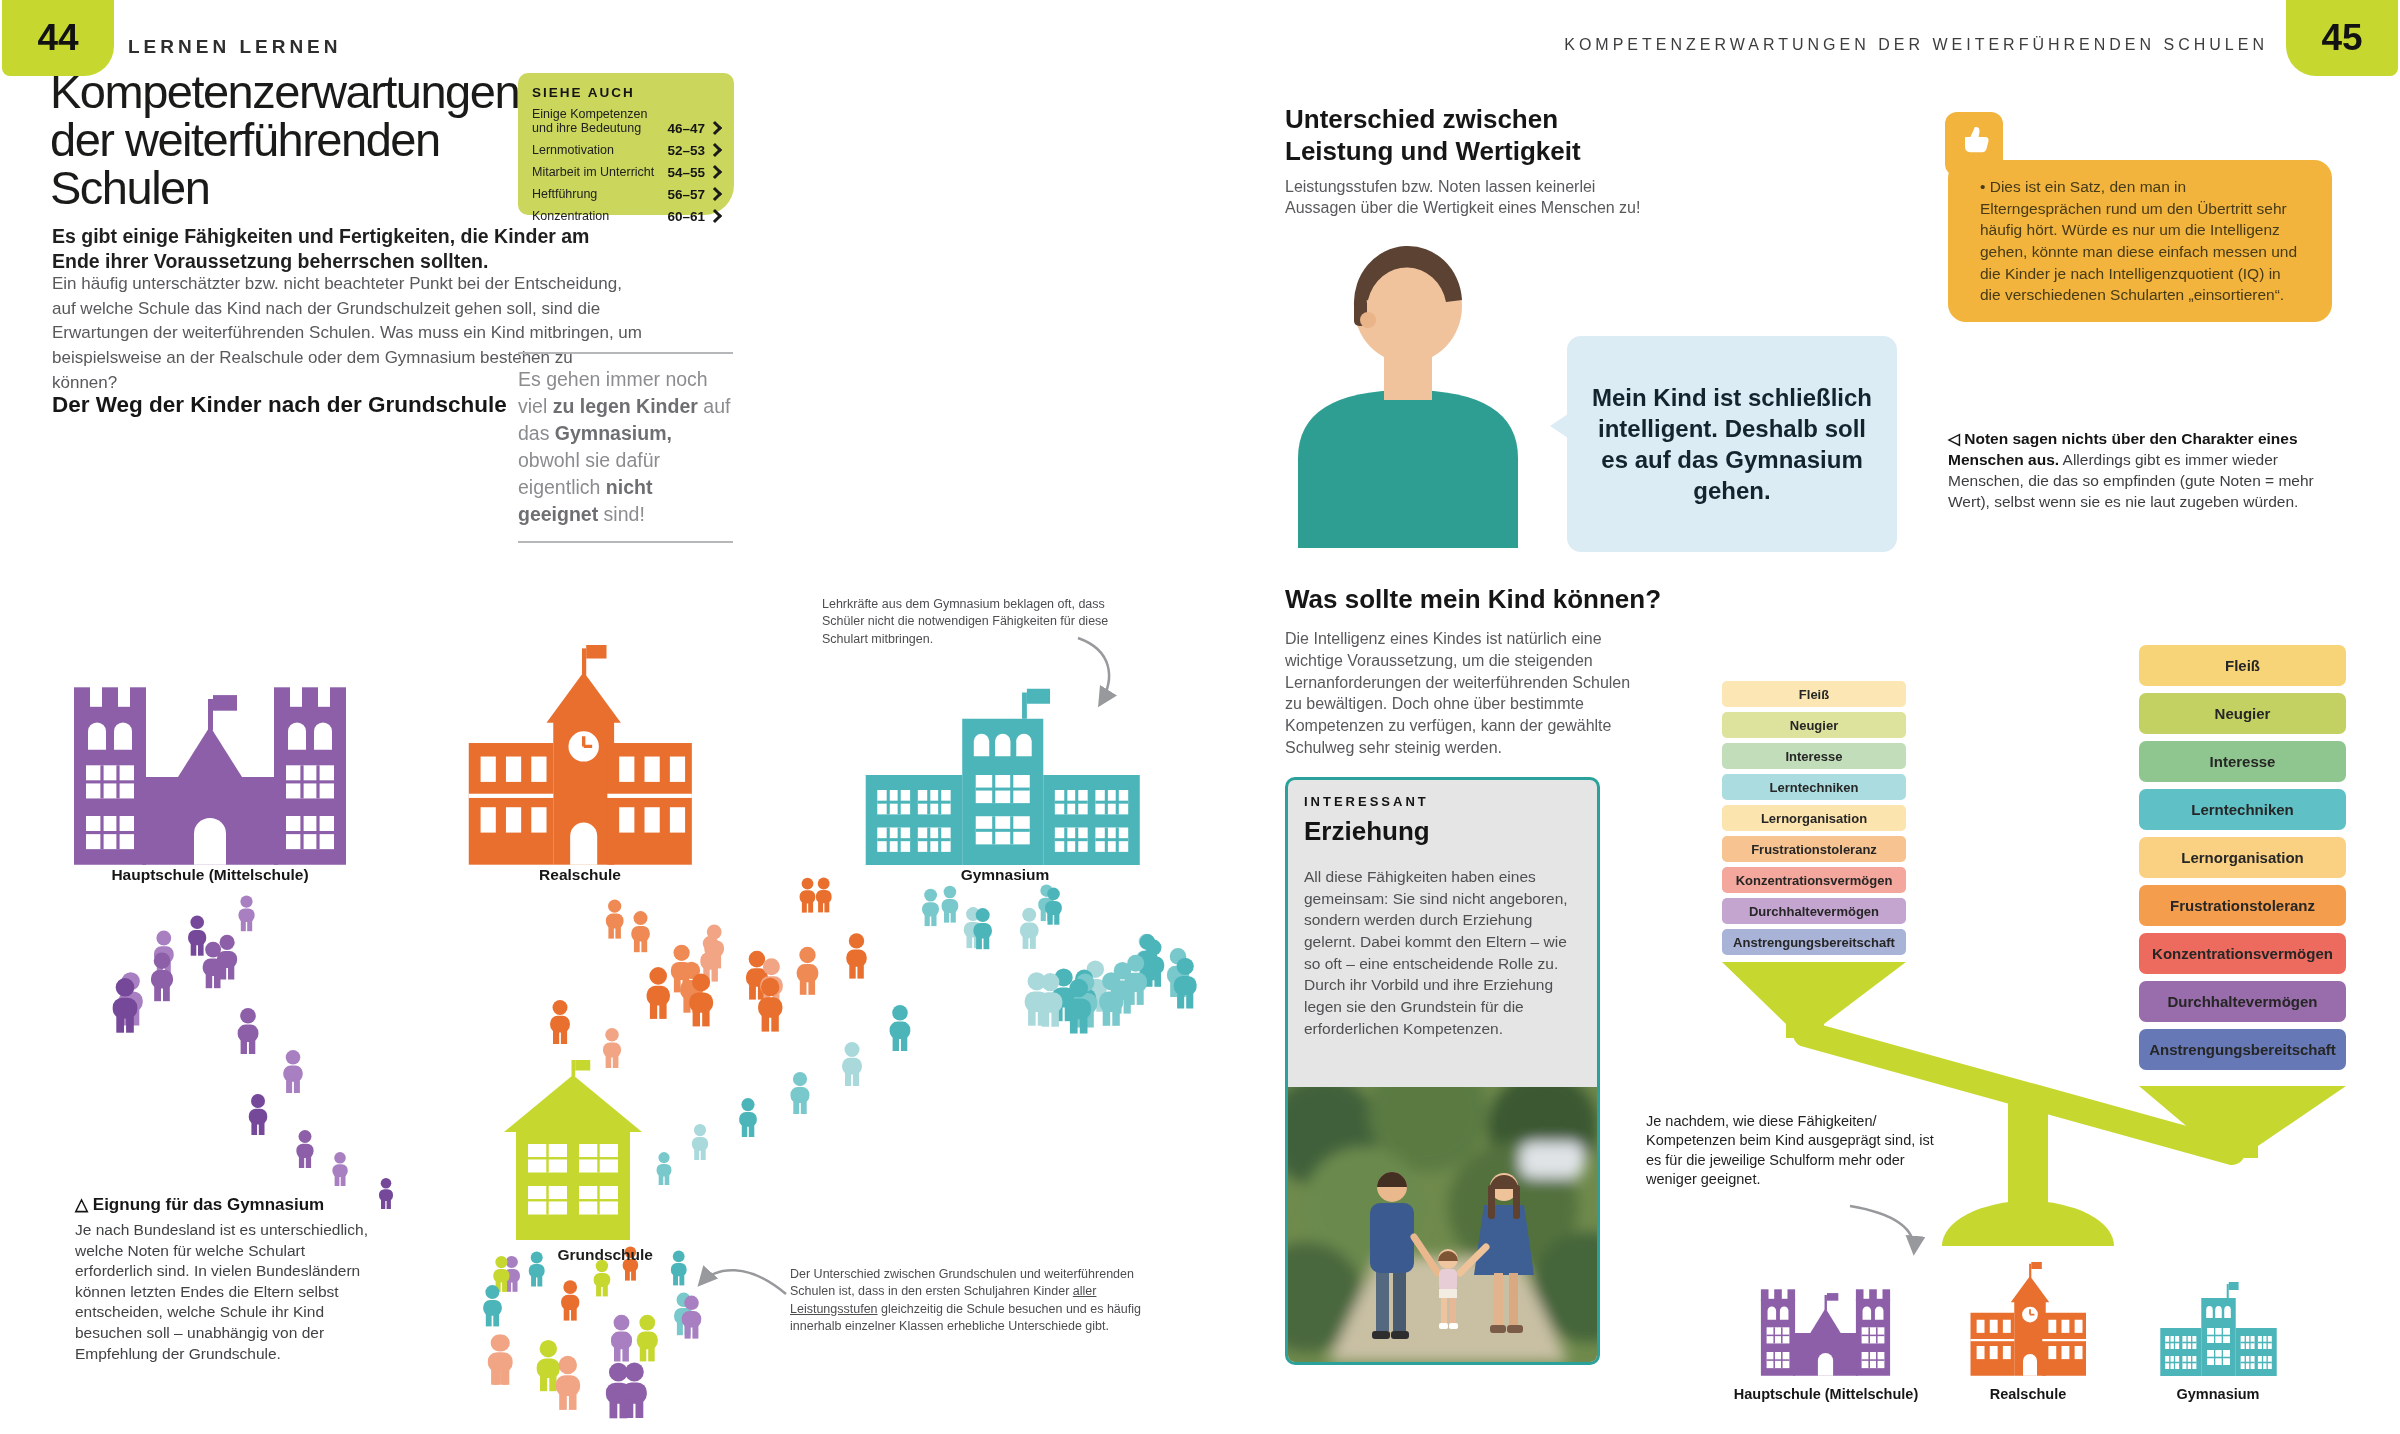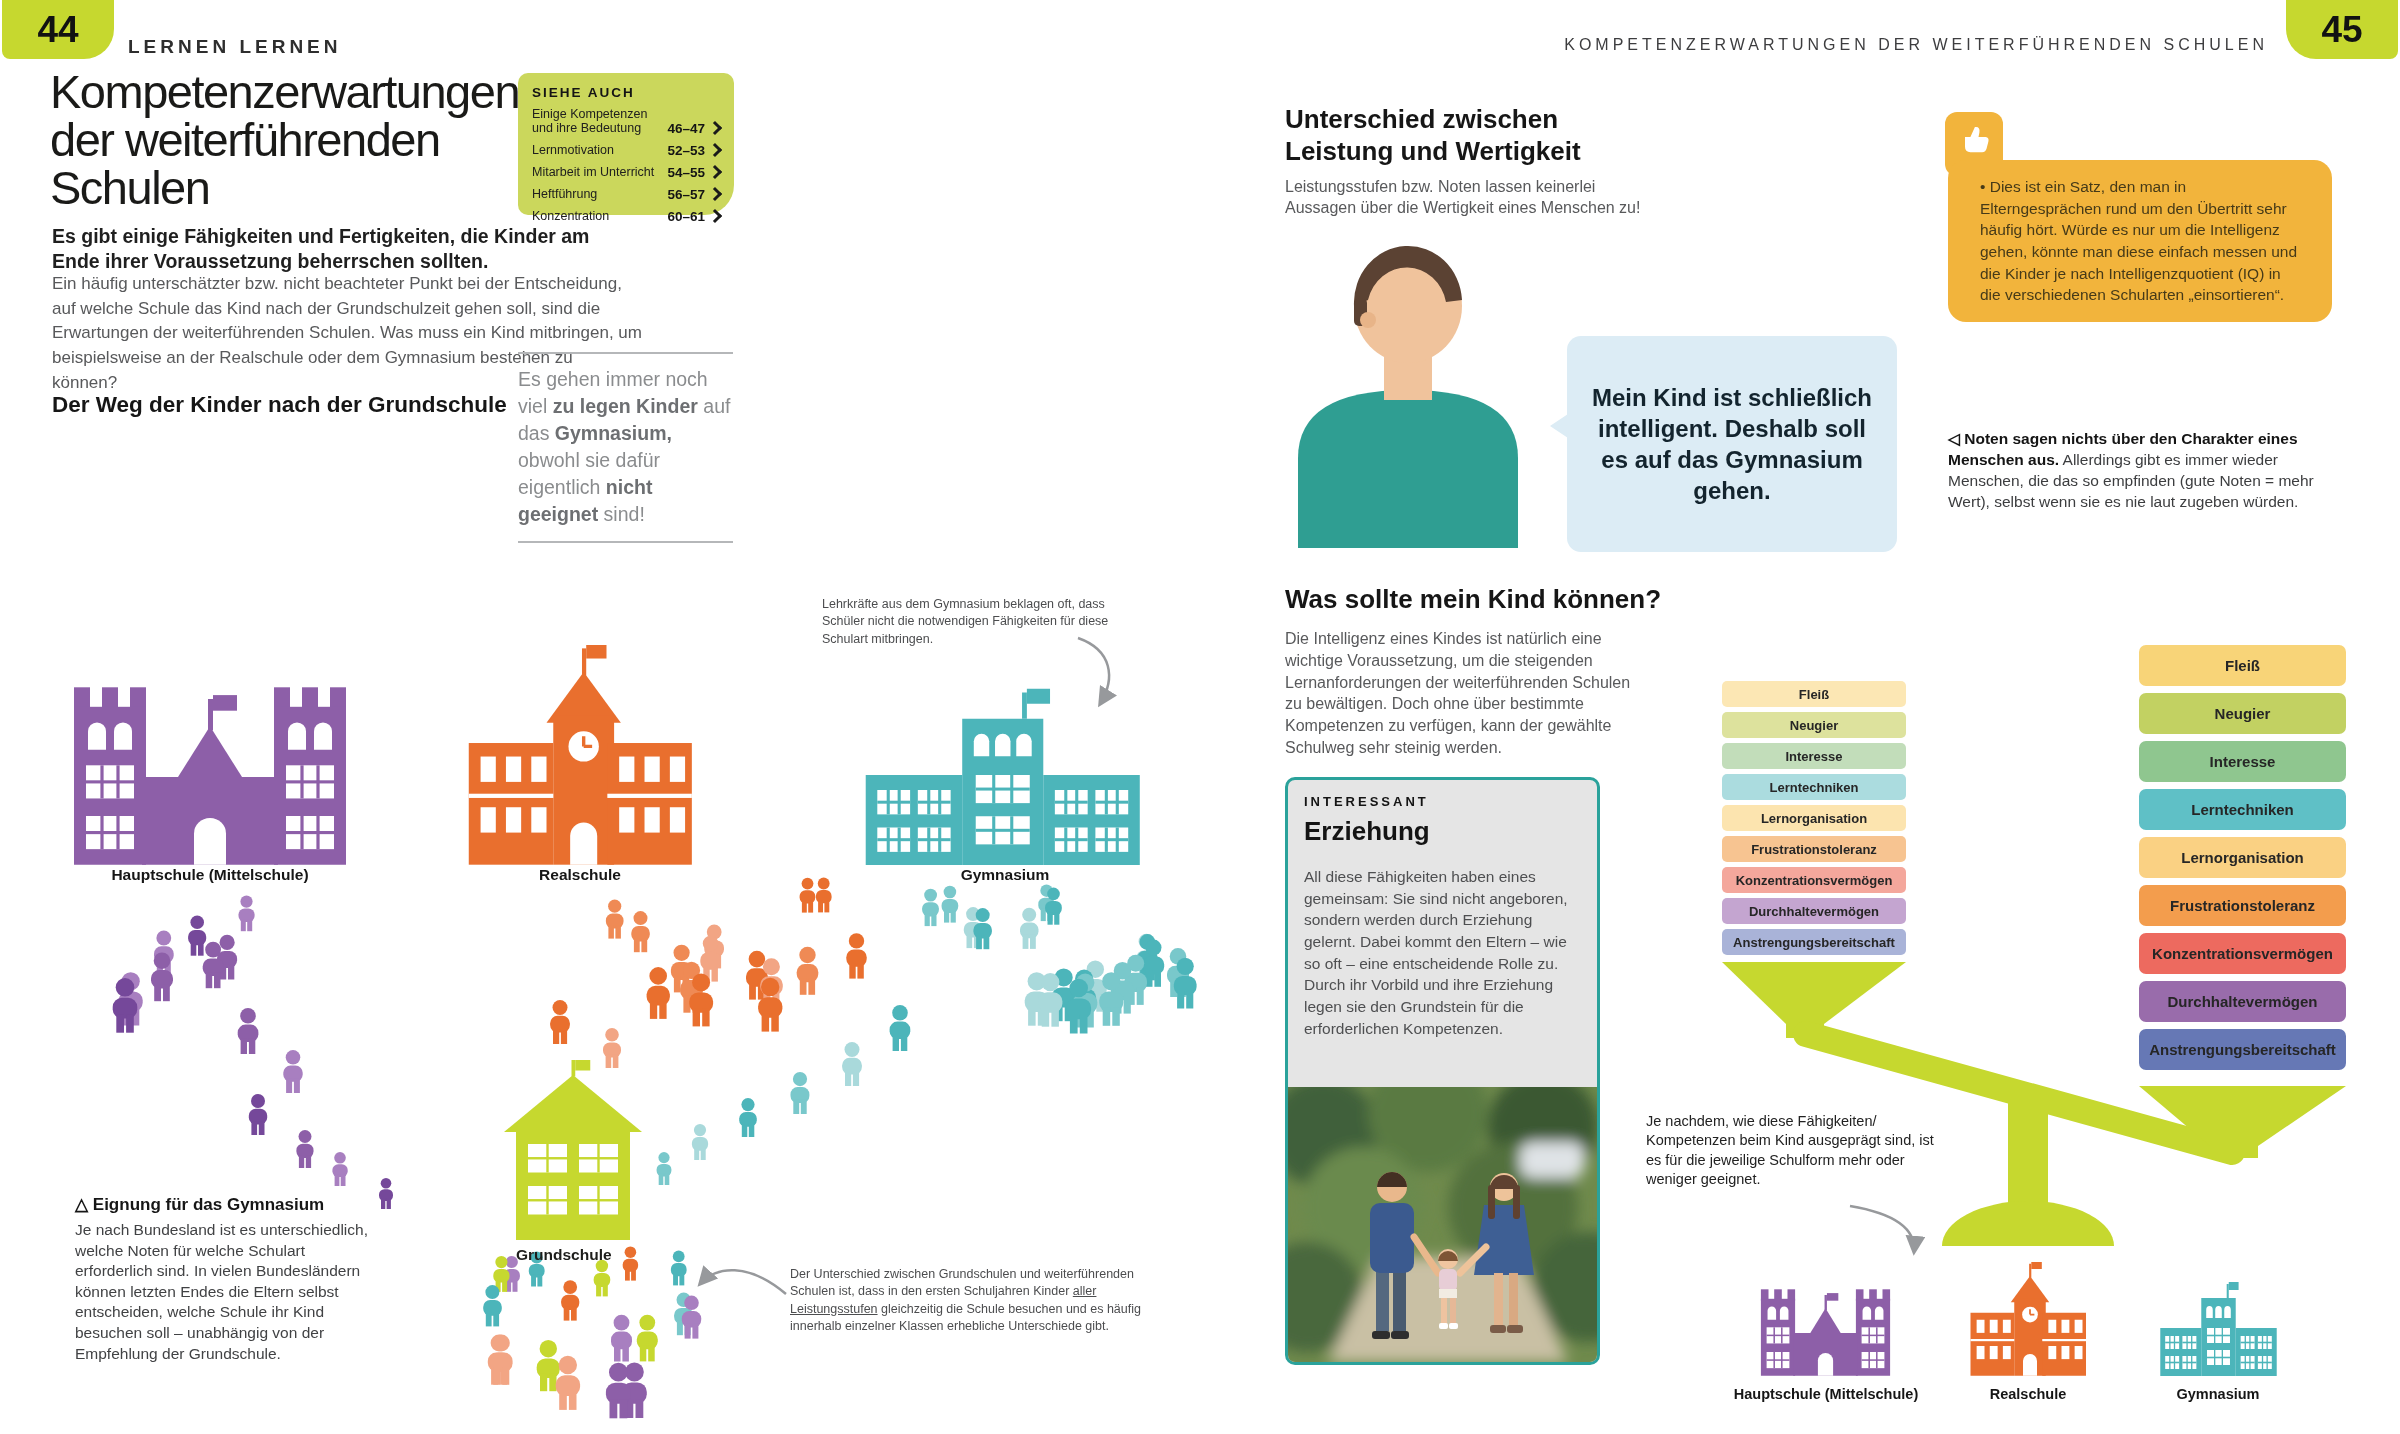--- a/index.html
+++ b/index.html
@@ -1,20 +1,20 @@
 <!DOCTYPE html>
 <html><head>
 <meta charset="utf-8">
 <style>
   html,body{margin:0;padding:0;background:#fff;}
   #page{position:relative;width:2400px;height:1434px;background:#fff;overflow:hidden;
         font-family:"Liberation Sans",sans-serif;color:#1d1d1b;}
   .abs{position:absolute;}
   #art-layer{position:absolute;left:0;top:0;pointer-events:none;}
-  .tab{position:absolute;top:0;width:112px;height:59px;display:flex;align-items:center;justify-content:center;
+  .tab{position:absolute;top:0;width:112px;height:76px;display:flex;align-items:center;justify-content:center;
        font-size:37px;font-weight:900;color:#121212;}
   .tab-left{left:2px;border-radius:0 0 30px 8px;}
   .tab-right{right:2px;border-radius:0 0 8px 30px;}
   .eyebrow{position:absolute;top:36px;font-weight:700;letter-spacing:4px;color:#2e2e2e;white-space:nowrap;}
   #eyebrow-left{left:128px;font-size:19px;}
   #eyebrow-right{right:132px;font-size:16px;font-weight:500;color:#3d3d3f;}
   #title{left:50px;top:68px;width:480px;font-size:47px;line-height:48px;letter-spacing:-1.5px;font-weight:400;color:#1a1a18;}
   #standfirst{left:52px;top:224px;width:570px;font-size:19.5px;line-height:1.28;font-weight:700;color:#1f1f1f;}
   #intro{left:52px;top:272px;width:590px;font-size:17px;line-height:1.45;color:#58595b;}
   #diagram-heading{left:52px;top:392px;font-size:22.5px;font-weight:700;color:#161616;}
@@ -28,21 +28,21 @@
         transform:rotate(-45deg);margin-left:5px;}
   #pullquote{left:518px;top:352px;width:215px;font-size:19.5px;line-height:1.38;color:#8a8c8e;
              border-top:2px solid #b5b7b9;border-bottom:2px solid #b5b7b9;padding:12px 0 14px 0;}
   #pullquote .seg-b{color:#6d6f72;}
   .note{font-size:12.5px;line-height:1.38;color:#4c4d4f;}
   #gym-note{left:822px;top:596px;width:300px;}
   #unterschied-note{left:790px;top:1266px;width:358px;}
   .school-label{position:absolute;text-align:center;font-weight:700;color:#161616;}
   .school-label.big{font-size:15.5px;}
   .school-label.small{font-size:14.5px;}
-  #grundschule-label{left:516px;top:1246px;width:160px;text-align:left;font-size:15.5px;font-weight:700;}
+  #grundschule-label{left:493px;top:1246px;width:160px;text-align:right;font-size:15.5px;font-weight:700;}
   #eignung-title{left:75px;top:1194px;width:320px;font-size:17px;font-weight:700;color:#161616;}
   #eignung-body{left:75px;top:1220px;width:300px;font-size:15.5px;line-height:1.33;color:#414244;}
   #leistung-heading{left:1285px;top:104px;width:380px;font-size:26px;line-height:1.22;font-weight:700;color:#161616;}
   #leistung-body{left:1285px;top:176px;width:380px;font-size:16px;line-height:1.32;color:#58595b;}
   #bubble{left:1567px;top:336px;width:330px;height:216px;border-radius:14px;display:flex;align-items:center;
           justify-content:center;text-align:center;font-size:24px;font-weight:600;line-height:1.3;color:#13242e;
           padding:0 18px;box-sizing:border-box;}
   #bubble::after{content:"";position:absolute;left:-17px;top:78px;border-top:12px solid transparent;
           border-bottom:12px solid transparent;border-right:18px solid #dcecf5;}
   #tip-tab{left:1945px;top:112px;width:58px;height:64px;border-radius:12px;display:flex;align-items:flex-start;

